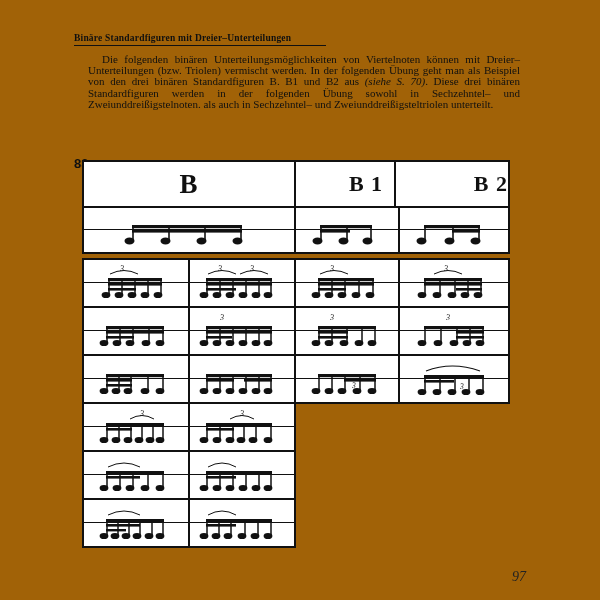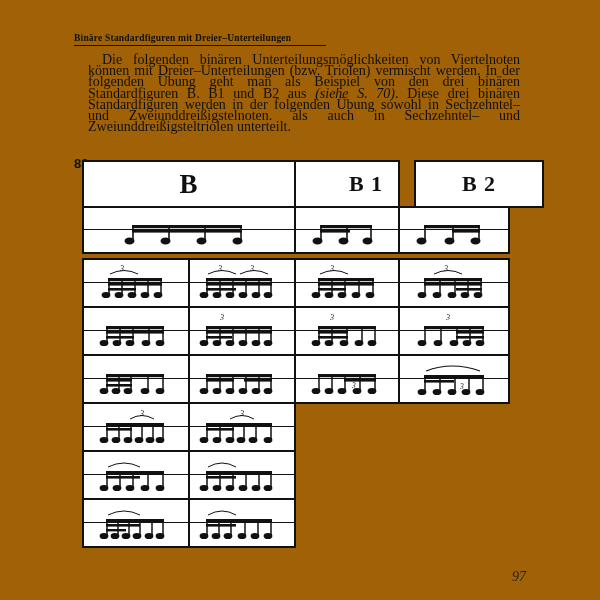--- a/index.html
+++ b/index.html
@@ -41,21 +41,21 @@
     border-bottom: 1.2px solid #111;
     width: 252px;
   }
 
   
   .intro {
     position: absolute;
     left: 88px;
     top: 54px;
     width: 432px;
-    font-size: 14px;
+    font-size: 11px;
     line-height: 11.2px;
     text-align: justify;
     text-indent: 14px;
     font-family: "Liberation Serif", serif;
   }
   .intro i { font-style: italic; }
 
   
   .ex-head {
     position: absolute;
@@ -154,21 +154,21 @@
   </div>
 
   <div class="grid">
 
     <div class="cell colhdr" style="left:0px; top:0px; width:214px; height:48px;">
       <span>B</span>
     </div>
     <div class="cell colhdr small" style="left:212px; top:0px; width:106px; height:48px;padding-left:38px;">
       <span>B 1</span>
     </div>
-    <div class="cell colhdr small" style="left:332px; top:0px; width:130px; height:48px;">
+    <div class="cell colhdr small" style="left:312px; top:0px; width:116px; height:48px;justify-content:flex-end;">
       <span>B 2</span>
     </div>
 
     <div class="cell" style="left:0px; top:46px; width:214px; height:48px;">
       <div class="staff"></div>
       <div class="music">
         <svg width="214" height="48" viewBox="0 0 214 48">
           <g fill="#111" stroke="#111">
             <rect x="48" y="17" width="110" height="3.2" stroke="none"></rect>
             <rect x="48" y="22" width="110" height="2.6" stroke="none"></rect>

